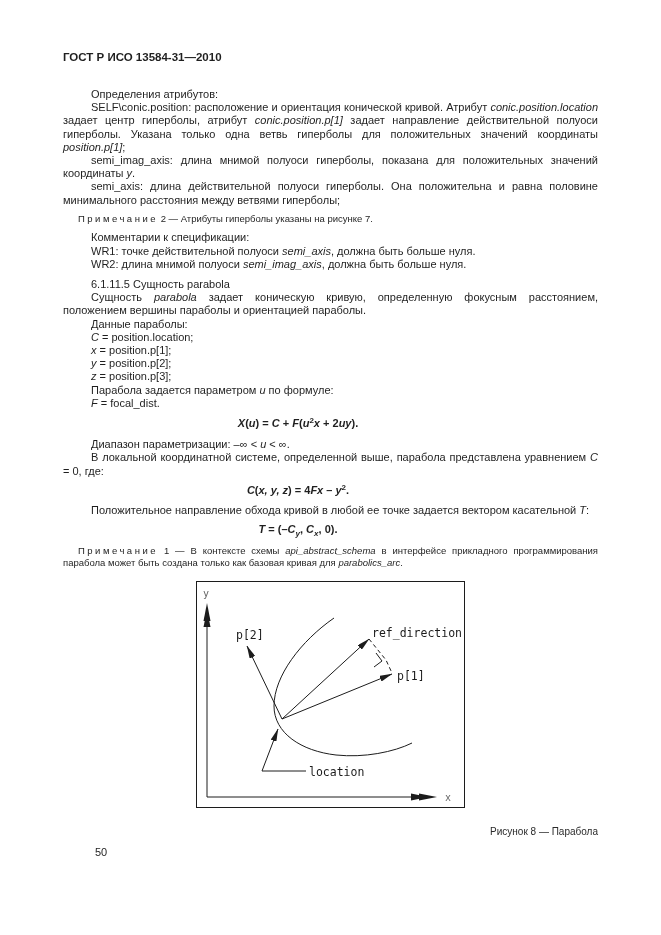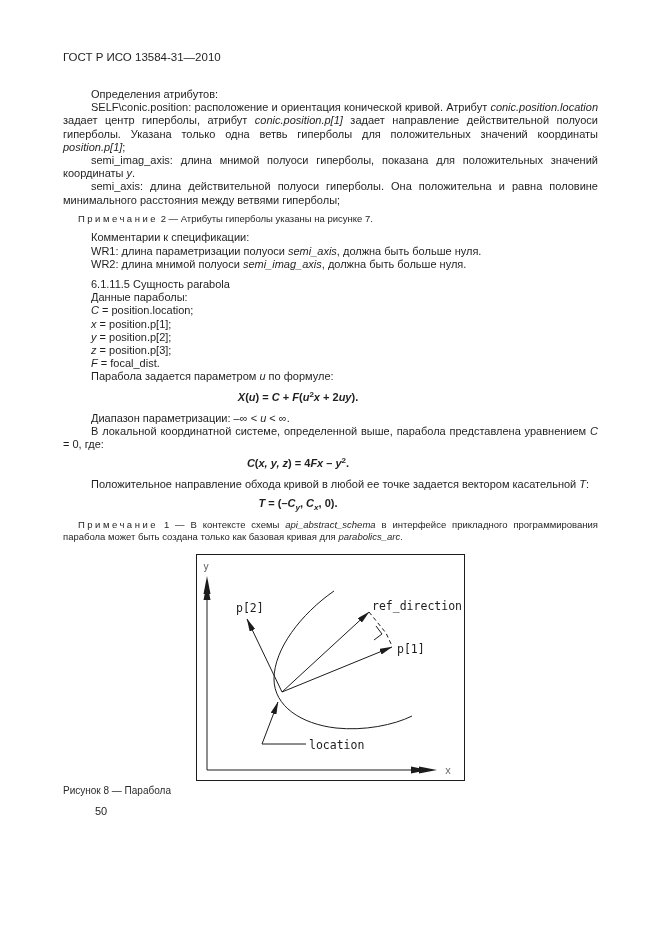--- a/index.html
+++ b/index.html
@@ -1,67 +1,68 @@
 <!DOCTYPE html>
 <html><head>
 <meta charset="utf-8">
 <style>
   html,body{margin:0;padding:0;background:#ffffff;}
   body{width:661px;height:935px;overflow:hidden;position:relative;
        font-family:"Liberation Sans",sans-serif;color:#1f1f1f;}
   .content{padding:51px 63px 0 63px;}
-  .hdr{font-size:11.5px;font-weight:normal;margin:0 0 25px 0;}
+  .hdr{font-size:11.5px;font-weight:bold;margin:0 0 25px 0;}
   p{margin:0;}
   .b{font-size:11px;line-height:13.2px;text-align:justify;}
   .ind{text-indent:28px;}
   .note{font-size:9.5px;line-height:11.6px;text-align:justify;text-indent:15px;}
   .note-2{margin:6px 0 7px 0;}
   .note-1{margin:8px 0 0 0;}
   .heading{margin-top:7px;}
   .formula{font-size:11px;line-height:13.2px;text-align:center;padding-right:65px;font-weight:bold;}
   .f-lg{margin:7px 0;}
   .f-sm{margin:6px 0;}
   .r-i{font-style:italic;}
   .r-sp{letter-spacing:2.5px;}
   .r-sup{font-size:8px;position:relative;top:-4px;}
   .r-subi{font-style:italic;font-size:8px;position:relative;top:3px;}
   .fig-wrap{width:269px;height:227px;margin:12px auto 0 auto;}
   .fig-caption{font-size:9px;font-style:italic;color:#3a3a3a;text-align:center;margin-top:13px;}
-  .fig-title{font-size:10px;color:#2a2a2a;text-align:left;margin-top:4px;}
+  .fig-title{font-size:10px;color:#2a2a2a;text-align:right;margin-top:18px;}
   .page-num{font-size:11px;margin-top:9px;padding-left:32px;}
   .figtext{font-family:"DejaVu Sans Mono",monospace;font-size:11.5px;fill:#1c1c1c;}
   .axlabel{font-family:"DejaVu Sans Mono",monospace;font-size:10px;fill:#666;}
   .stroke{stroke:#1c1c1c;stroke-width:1;fill:none;}
 </style>
 </head>
 <body>
 
 <div class="content">
 
   <div class="hdr">ГОСТ Р ИСО 13584-31—2010</div>
 
   <p class="b ind"><span>Определения атрибутов:</span></p>
   <p class="b ind"><span>SELF\conic.position: расположение и ориентация конической кривой. Атрибут </span><span class="r-i">conic.position.location</span><span> задает центр гиперболы, атрибут </span><span class="r-i">conic.position.p[1]</span><span> задает направление действительной полуоси гиперболы. Указана только одна ветвь гиперболы для положительных значений координаты </span><span class="r-i">position.p[1]</span><span>;</span></p>
   <p class="b ind"><span>semi_imag_axis: длина мнимой полуоси гиперболы, показана для положительных значений координаты </span><span class="r-i">y</span><span>.</span></p>
   <p class="b ind"><span>semi_axis: длина действительной полуоси гиперболы. Она положительна и равна половине минимального расстояния между ветвями гиперболы;</span></p>
 
   <p class="note note-2"><span class="r-sp">Примечание</span><span> 2 — Атрибуты гиперболы указаны на рисунке 7.</span></p>
 
   <p class="b ind"><span>Комментарии к спецификации:</span></p>
-  <p class="b ind"><span>WR1: длина параметризации полуоси </span><span class="r-i">semi_axis</span><span>, должна быть больше нуля.</span></p>
+  <p class="b ind"><span>WR1: точке действительной полуоси </span><span class="r-i">semi_axis</span><span>, должна быть больше нуля.</span></p>
   <p class="b ind"><span>WR2: длина мнимой полуоси </span><span class="r-i">semi_imag_axis</span><span>, должна быть больше нуля.</span></p>
 
   <p class="b ind heading"><span>6.1.11.5 Сущность parabola</span></p>
+  <p class="b ind"><span>Сущность </span><span class="r-i">parabola</span><span> задает коническую кривую, определенную фокусным расстоянием, положением вершины параболы и ориентацией параболы.</span></p>
   <p class="b ind"><span>Данные параболы:</span></p>
   <p class="b ind"><span class="r-i">C</span><span> = position.location;</span></p>
   <p class="b ind"><span class="r-i">x</span><span> = position.p[1];</span></p>
   <p class="b ind"><span class="r-i">y</span><span> = position.p[2];</span></p>
   <p class="b ind"><span class="r-i">z</span><span> = position.p[3];</span></p>
+  <p class="b ind"><span>Парабола задается параметром </span><span class="r-i">u</span><span> по формуле:</span></p>
   <p class="b ind"><span class="r-i">F</span><span> = focal_dist.</span></p>
-  <p class="b ind"><span>Парабола задается параметром </span><span class="r-i">u</span><span> по формуле:</span></p>
 
   <div class="formula f-lg"><span class="r-i">X</span><span>(</span><span class="r-i">u</span><span>) = </span><span class="r-i">C</span><span> + </span><span class="r-i">F</span><span>(</span><span class="r-i">u</span><span class="r-sup">2</span><span class="r-i">x</span><span> + 2</span><span class="r-i">uy</span><span>).</span></div>
 
   <p class="b ind"><span>Диапазон параметризации: –∞ &lt; </span><span class="r-i">u</span><span> &lt; ∞.</span></p>
   <p class="b ind"><span>В локальной координатной системе, определенной выше, парабола представлена уравнением </span><span class="r-i">C</span><span> = 0, где:</span></p>
 
   <div class="formula f-sm"><span class="r-i">C</span><span>(</span><span class="r-i">x, y, z</span><span>) = 4</span><span class="r-i">Fx</span><span> – </span><span class="r-i">y</span><span class="r-sup">2</span><span>.</span></div>
 
   <p class="b ind"><span>Положительное направление обхода кривой в любой ее точке задается вектором касательной </span><span class="r-i">T</span><span>:</span></p>
 

